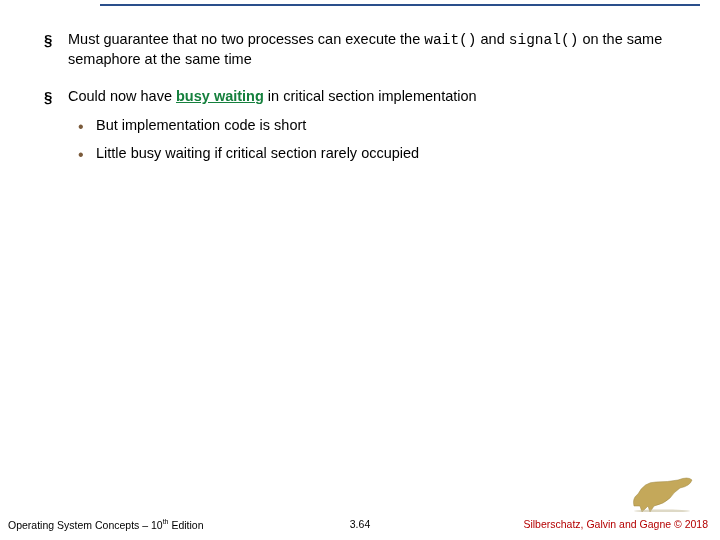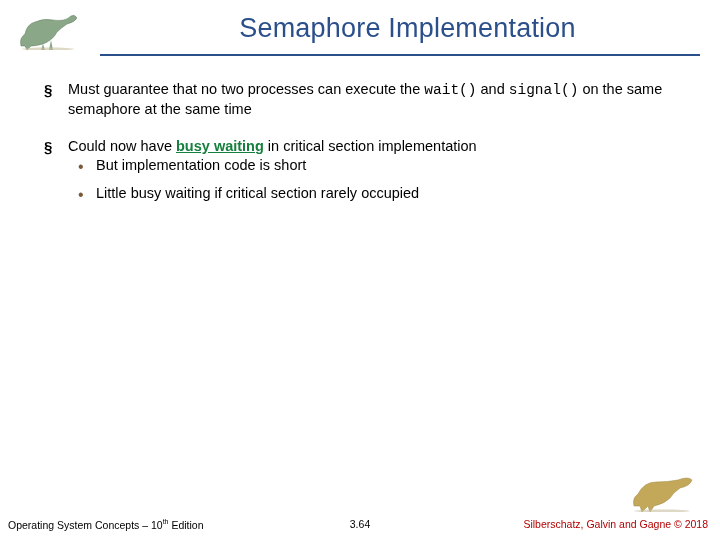--- a/index.html
+++ b/index.html
@@ -6,49 +6,39 @@
   html, body { width: 720px; height: 540px; font-family: Arial, Helvetica, sans-serif; background: #fff; }
   .slide { width: 720px; height: 540px; position: relative; display: flex; flex-direction: column; }
   .header { display: flex; align-items: center; padding: 6px 0 0 0; }
   .logo-left { width: 95px; height: 44px; display: flex; align-items: flex-end; justify-content: center; }
   .title { flex: 1; text-align: center; color: #2a4f8b; font-size: 27px; font-weight: 400; letter-spacing: 0.2px; }
   .rule { margin: 4px 20px 0 100px; border: none; border-top: 2px solid #2a4f8b; }
   .content { padding: 24px 40px 0 38px; font-size: 14.5px; color: #000; line-height: 1.32; flex: 1; }
   ul.top { list-style: none; }
   ul.top > li { position: relative; padding-left: 30px; margin-bottom: 18px; }
   ul.top > li::before { content: "§"; position: absolute; left: 6px; top: 0; font-weight: bold; font-size: 15px; }
-  ul.sub { list-style: none; }
+  ul.sub { list-style: none; margin-top: 10px; }
   ul.sub > li { position: relative; padding-left: 28px; margin-bottom: 8px; }
   ul.sub > li::before { content: "•"; position: absolute; left: 10px; top: 0; color: #7a5a3a; font-size: 16px; }
   .mono { font-family: "Courier New", monospace; }
   .bold-red { color: #15803d; font-weight: bold; }
   .underline { text-decoration: underline; }
   .footer { position: absolute; bottom: 10px; left: 0; width: 720px; display: flex; align-items: flex-end; justify-content: space-between; padding: 0 12px 0 8px; font-size: 10.5px; }
   .footer-left { color: #000; }
   .footer-left sup { font-size: 7px; }
   .footer-center { position: absolute; left: 50%; transform: translateX(-50%); color: #000; }
   .footer-right { color: #b40000; }
   .logo-right { position: absolute; right: 22px; bottom: 26px; width: 70px; height: 42px; }
   .dino { width: 70px; height: 40px; }
 </style>
 </head>
 <body>
 
 <div class="slide">
 
-  <div class="header">
-    <div class="logo-left">
-      <svg class="dino" viewBox="0 0 70 40">
-        <path d="M8 36 Q6 28 12 24 Q14 14 22 12 Q30 8 40 10 Q52 12 58 6 Q62 4 64 8 Q62 12 54 14 Q48 18 44 22 Q40 30 30 34 Q22 36 18 36 L14 40 L12 36 Z" fill="#8aa888" stroke="#5c7a5c" stroke-width="0.5"></path>
-        <path d="M30 34 L32 40 L28 40 Z M38 30 L40 40 L36 40 Z" fill="#8aa888"></path>
-        <ellipse cx="35" cy="39" rx="26" ry="1.5" fill="#c8c0a0" opacity="0.6"></ellipse>
-      </svg>
-    </div>
-    <div class="title">Semaphore Implementation</div>
-  </div>
   <hr class="rule">
 
   <div class="content">
     <ul class="top">
       <li>
         <span>Must guarantee that no two processes can execute  the </span><span class="mono">wait()</span><span> and </span><span class="mono">signal()</span><span>  on the same semaphore at the same time</span>
       </li>
       <li>
         <span>Could now have </span><span class="bold-red underline">busy waiting</span><span> in critical section implementation</span>
         <ul class="sub">

